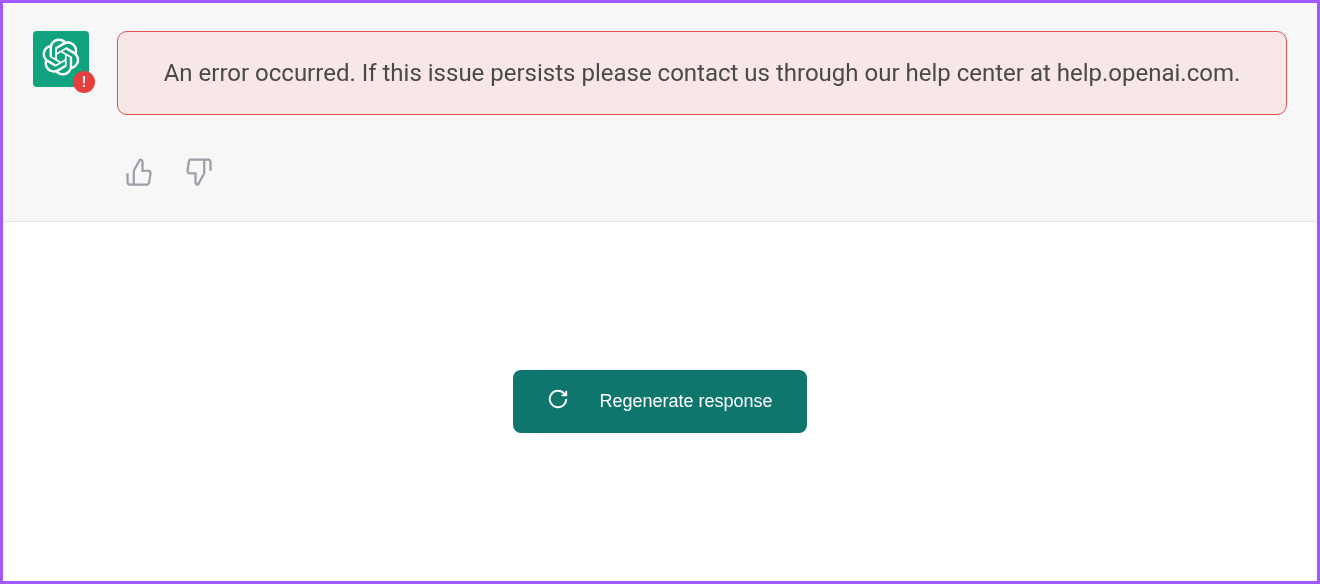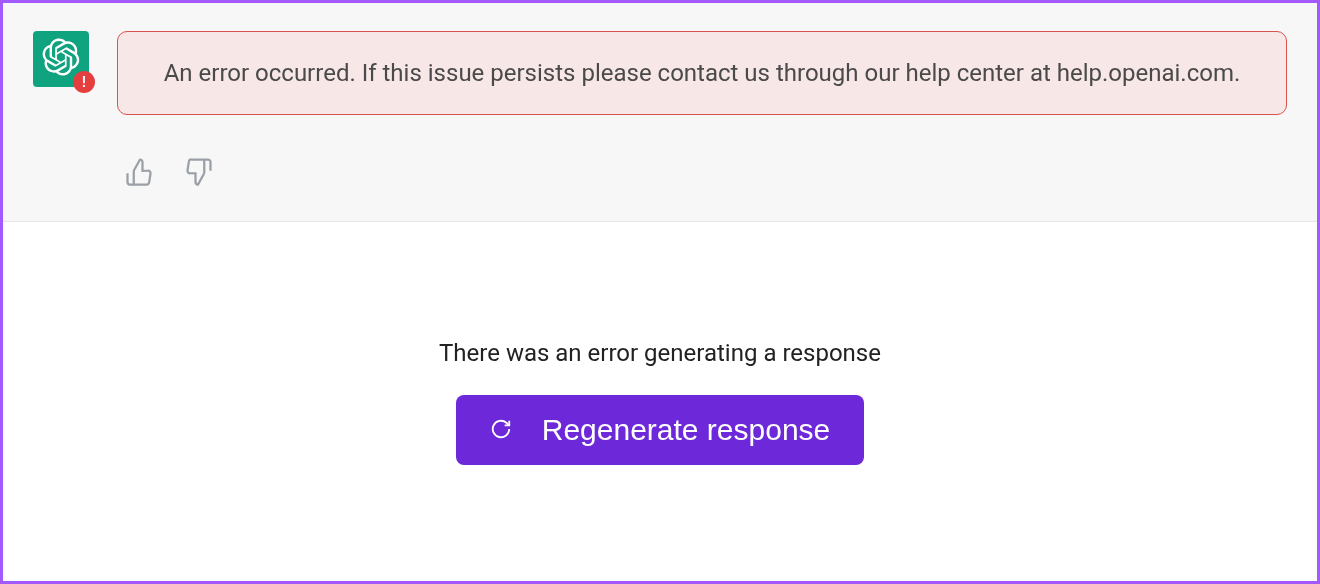--- a/index.html
+++ b/index.html
@@ -121,26 +121,26 @@
       gap: 28px;
     }
     
     .error-text {
       color: #222222;
       font-size: 24px;
       text-align: center;
     }
     
     .regenerate-btn {
-      background: #6d28d9;
+      background: #0f766e;
       color: #ffffff;
       border: none;
       border-radius: 8px;
       padding: 18px 34px;
-      font-size: 30px;
+      font-size: 18px;
       display: flex;
       align-items: center;
       gap: 30px;
       cursor: pointer;
     }
     
     .regenerate-btn svg {
       width: 22px;
       height: 22px;
       fill: none;
@@ -187,21 +187,20 @@
               <path d="M17 2v11M22 11V4a2 2 0 0 0-2-2H6.7a2 2 0 0 0-2 1.7l-1.1 7a2 2 0 0 0 2 2.3H10v7a2 2 0 0 0 2 2l5-9"></path>
             </svg>
           </span>
         </div>
       </div>
     </div>
 
   </div>
 
   <div class="lower-area">
-    <div class="error-text">There was an error generating a response</div>
     <button class="regenerate-btn">
       <span>
         <svg viewBox="0 0 24 24">
           <path d="M21 12a9 9 0 1 1-3.1-6.8L21 8"></path>
           <path d="M21 3v5h-5"></path>
         </svg>
       </span>
       <span>Regenerate response</span>
     </button>
   </div>

